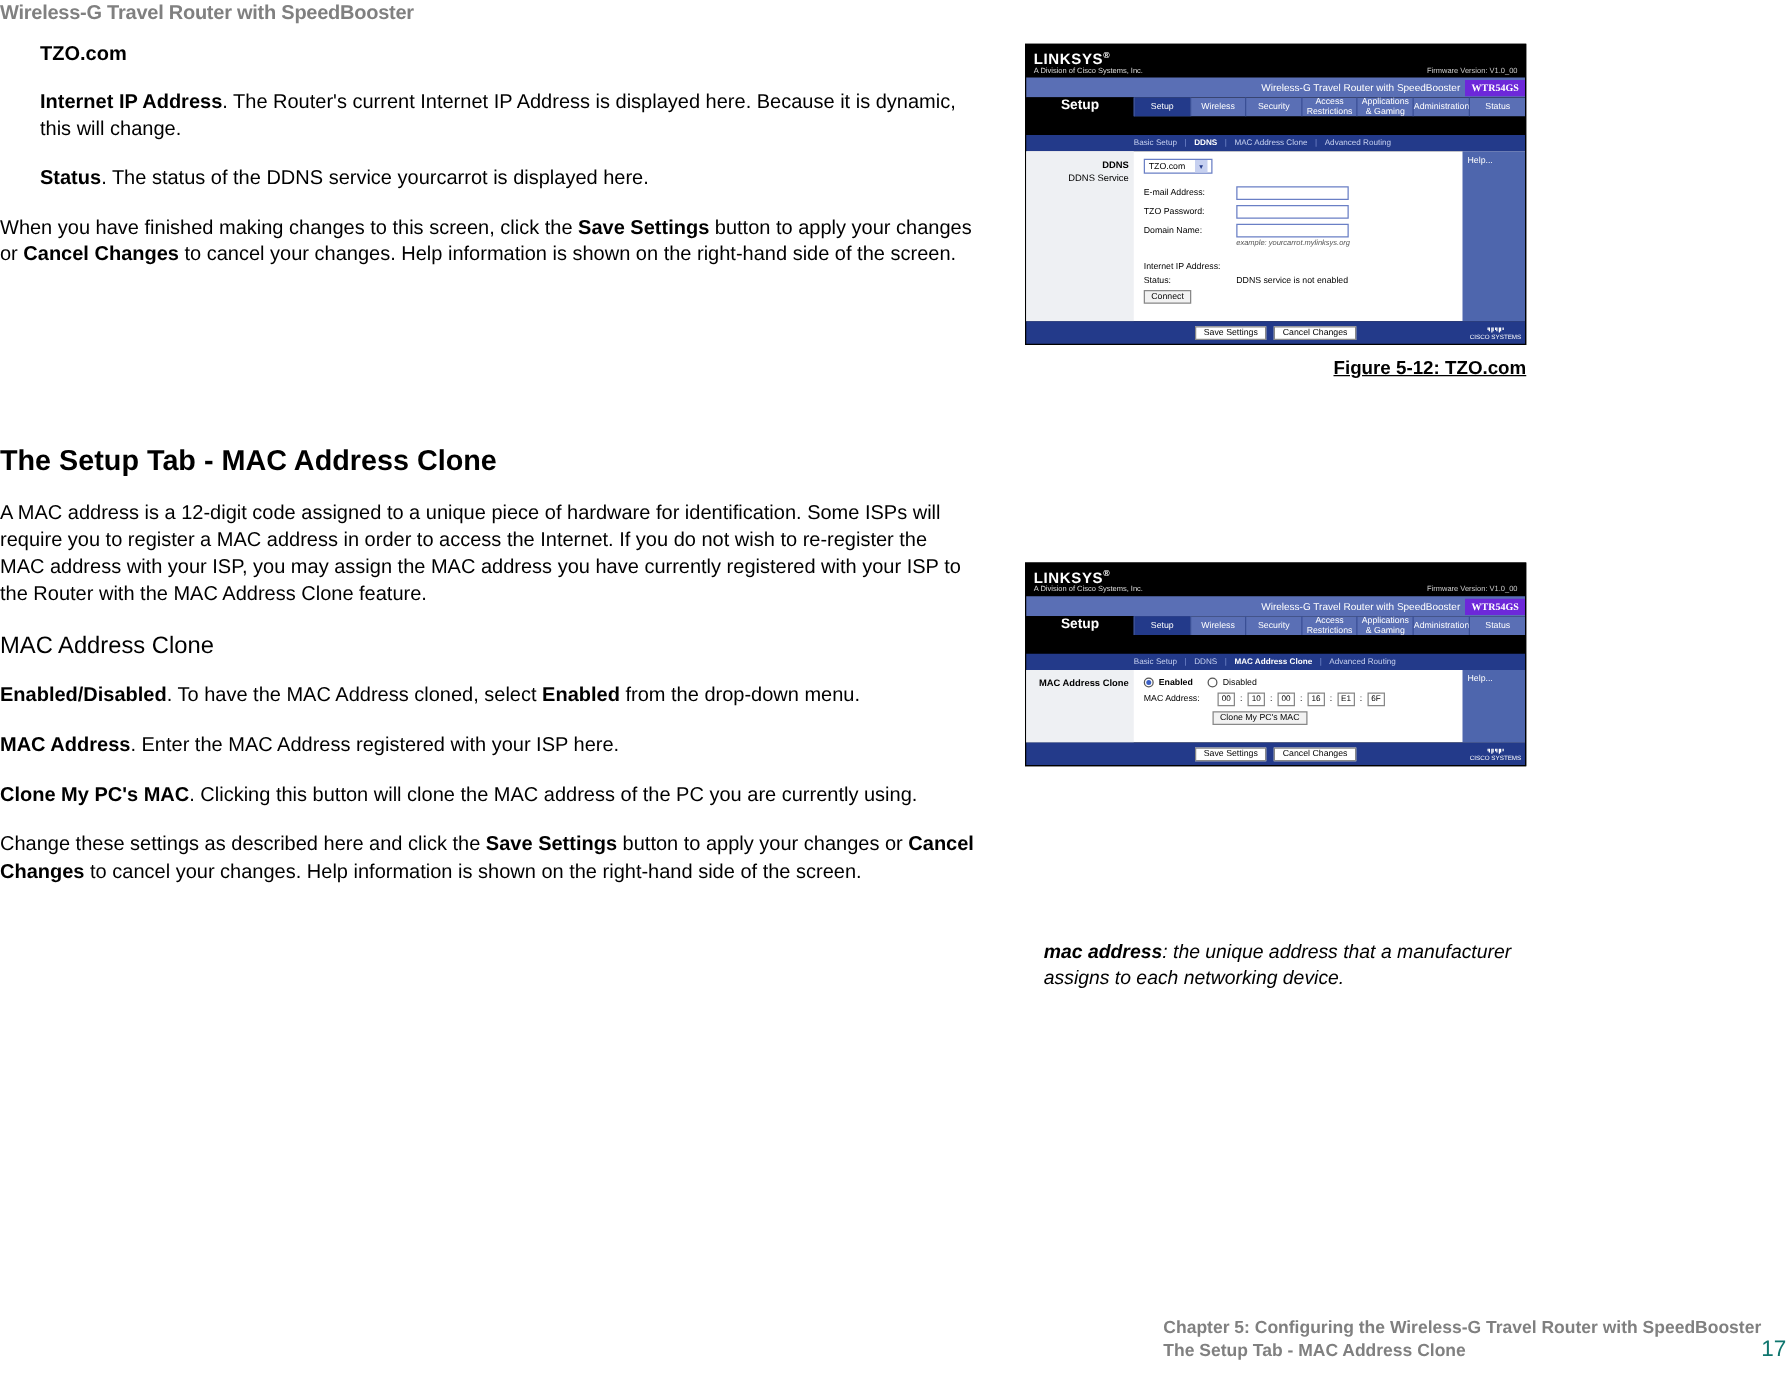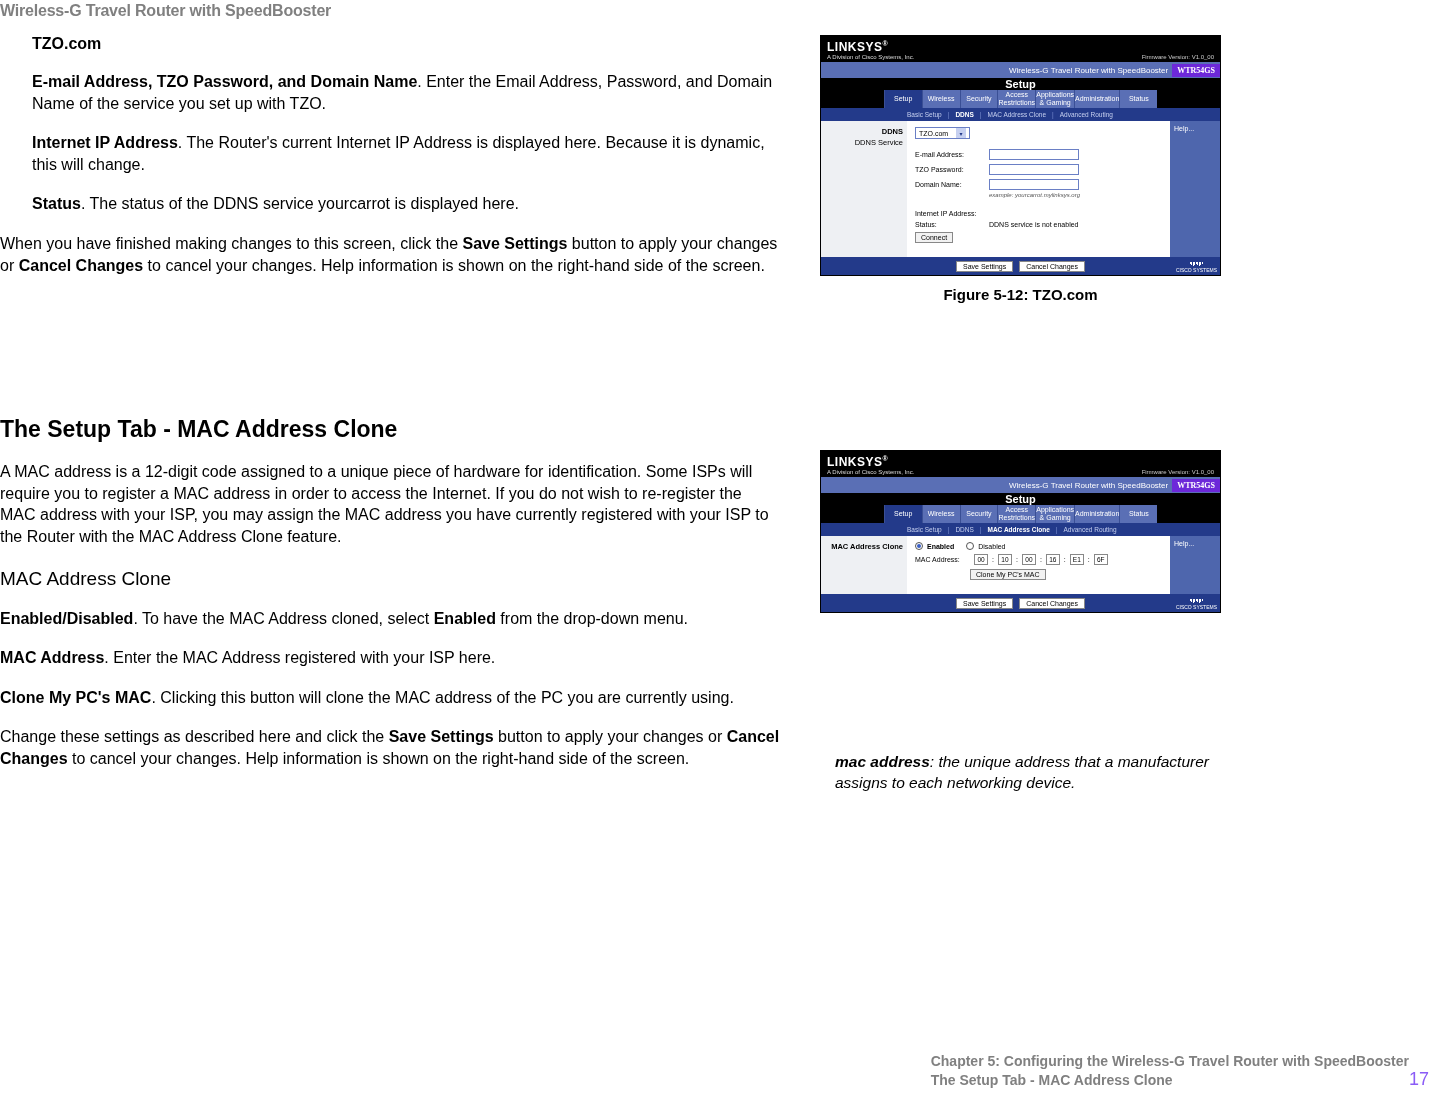--- a/index.html
+++ b/index.html
@@ -56,21 +56,21 @@
     margin-top: 20px;
     margin-bottom: 18px;
     margin-left: 0;
     font-weight: normal;
   }
   b { font-weight: bold; }
 
   
   .fig1 { position: absolute; top: 35px; left: 820px; width: 401px; }
   .fig2 { position: absolute; top: 450px; left: 820px; width: 401px; }
-  .figcap { text-align: center; font-weight: bold; font-size: 15px; margin-top: 10px; }
+  .figcap { text-align: right; font-weight: bold; font-size: 15px; margin-top: 10px; text-decoration: underline; }
   .glossary {
     position: absolute; top: 752px; left: 835px; width: 385px;
     font-style: italic; font-size: 15.5px; line-height: 1.35;
   }
   .glossary .term { font-weight: bold; font-style: italic; }
 
   .footer {
     position: absolute;
     bottom: 12px;
     left: 0;
@@ -80,21 +80,21 @@
     align-items: flex-end;
   }
   .footer-left {
     color: #808080;
     font-size: 14px;
     font-weight: bold;
     line-height: 1.35;
   }
   .footer-right {
     font-size: 18px;
-    color: #8b5cf6;
+    color: #0f766e;
   }
 
   
   .linksys-ui {
     width: 401px;
     background: #000;
     font-family: Arial, sans-serif;
     font-size: 8px;
     color: #fff;
     border: 1px solid #000;
@@ -109,21 +109,21 @@
   .logo-word .reg { font-size: 7px; vertical-align: super; }
   .logo-sub { font-size: 6px; color: #ddd; }
   .fw { font-size: 6px; color: #ccc; }
   .titlebar {
     background: #5a6fb5; display: flex; justify-content: flex-end; align-items: center;
     height: 16px; padding: 0 0 0 6px;
   }
   .titlebar .prod { color: #fff; font-size: 8px; flex: 1; text-align: right; padding-right: 4px; }
   .titlebar .model { background: #6d28d9; color: #fff; padding: 2px 5px; font-size: 8px; font-weight: bold; font-family: Liberation Serif, serif; }
   .navrow {
-    display: flex; align-items: center; background: #000; height: 30px; flex-direction: column;
+    display: flex; align-items: flex-start; background: #000; height: 30px;
   }
   .navrow .bigtab {
     width: 86px; background: #000; color: #fff; font-weight: bold;
     display: flex; align-items: center; justify-content: center; font-size: 11px;
   }
   .navrow .tabs { flex: 1; display: flex; background: #5a6fb5; }
   .navrow .tabs .t {
     flex: 1; color: #fff; font-size: 7px; text-align: center; line-height: 1.1;
     display: flex; align-items: center; justify-content: center; border-left: 1px solid #3a4f95;
   }
@@ -163,23 +163,20 @@
 </style>
 </head>
 <body>
 
 <div class="page-header">Wireless-G Travel Router with SpeedBooster</div>
 
 <div class="main-col">
   <h3 class="tzo">TZO.com</h3>
 
   <p class="indent">
-    <b>E-mail Address, TZO Password, and Domain Name</b><span>. Enter the Email Address, Password, and Domain Name of the service you set up with TZO.</span>
-  </p>
-  <p class="indent">
     <b>Internet IP Address</b><span>. The Router's current Internet IP Address is displayed here. Because it is dynamic, this will change.</span>
   </p>
   <p class="indent">
     <b>Status</b><span>. The status of the DDNS service yourcarrot is displayed here.</span>
   </p>
 
   <p class="noindent">
     <span>When you have finished making changes to this screen, click the </span><b>Save Settings</b><span> button to apply your changes or </span><b>Cancel Changes</b><span> to cancel your changes. Help information is shown on the right-hand side of the screen.</span>
   </p>
 

